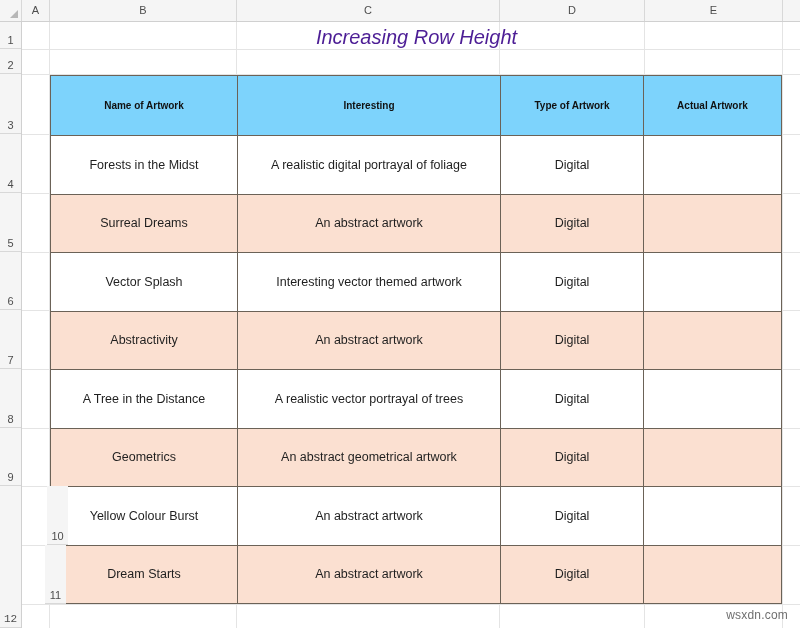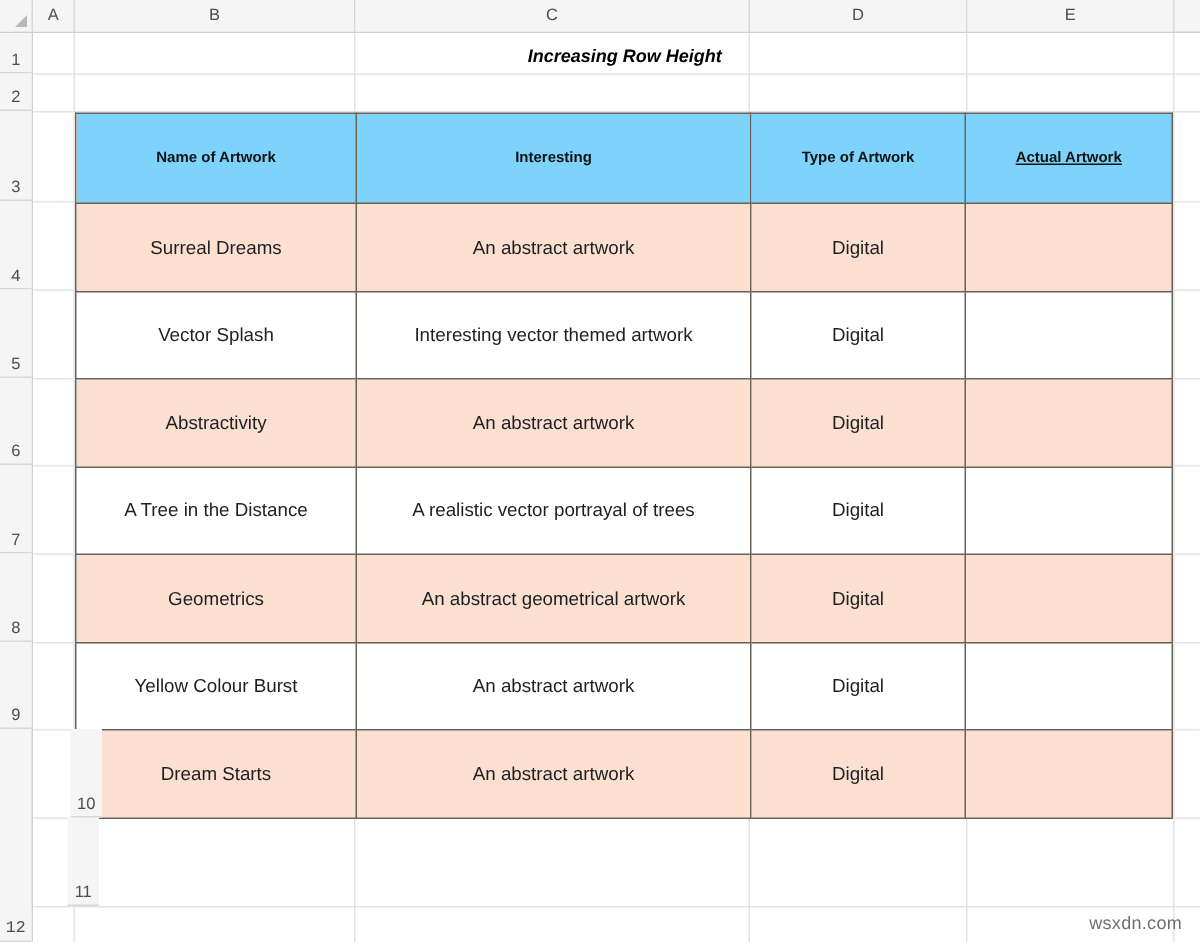--- a/index.html
+++ b/index.html
@@ -110,24 +110,24 @@
 
   
   .sheet-title {
     position: absolute;
     left: 50px;
     top: 24px;
     width: 733px;
     height: 27px;
     line-height: 27px;
     text-align: center;
-    font-size: 12px;
-    font-weight: bold;
+    font-size: 20px;
+    font-weight: normal;
     font-style: italic;
-    color: #000000;
+    color: #4c1d95;
     font-family: "Liberation Sans", sans-serif;
     white-space: nowrap;
   }
 
   
   #data-table {
     position: absolute;
     left: 50px;
     top: 75px;
     border-collapse: collapse;
@@ -159,21 +159,21 @@
     background: #ffffff;
   }
   #data-table tbody tr.band td {
     background: #fbe0d1;
     margin-left: 40px;
   }
 
   .c-name  { width: 187px; }
   .c-desc  { width: 263px; }
   .c-type  { width: 143px; }
-  .c-art   { width: 138px; text-decoration: underline; }
+  .c-art   { width: 138px; }
 
   
   .watermark {
     position: absolute;
     right: 12px;
     bottom: 6px;
     font-size: 12px;
     color: #6f6f6f;
     font-family: "Liberation Sans", sans-serif;
     letter-spacing: 0.2px;
@@ -207,20 +207,26 @@
   <table id="data-table">
     <thead>
       <tr>
         <th class="c-name">Name of Artwork</th>
         <th class="c-desc">Interesting</th>
         <th class="c-type">Type of Artwork</th>
         <th class="c-art">Actual Artwork</th>
       </tr>
     </thead>
     <tbody>
+      <tr>
+        <td class="c-name">Forests in the Midst</td>
+        <td class="c-desc">A realistic digital portrayal of  foliage</td>
+        <td class="c-type">Digital</td>
+        <td class="c-art"></td>
+      </tr>
       <tr class="band">
         <td class="c-name">Surreal Dreams</td>
         <td class="c-desc">An abstract artwork</td>
         <td class="c-type">Digital</td>
         <td class="c-art"></td>
       </tr>
       <tr>
         <td class="c-name">Vector Splash</td>
         <td class="c-desc">Interesting vector themed artwork</td>
         <td class="c-type">Digital</td>

